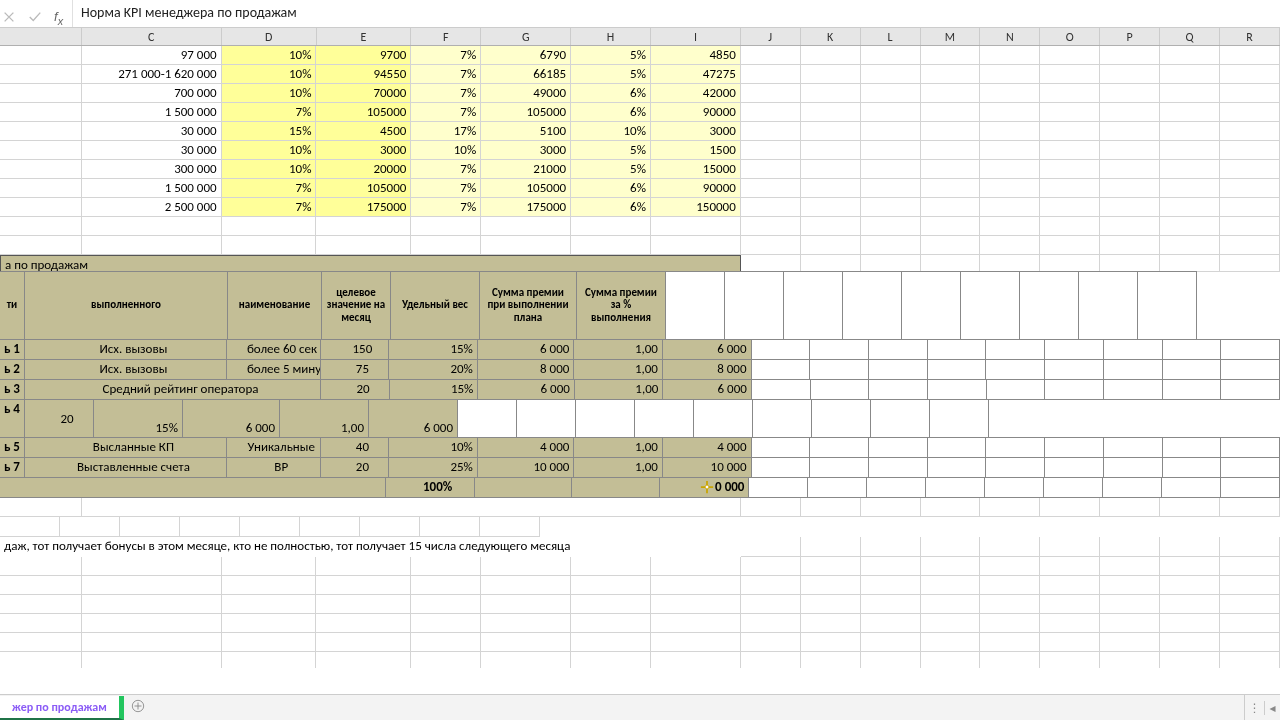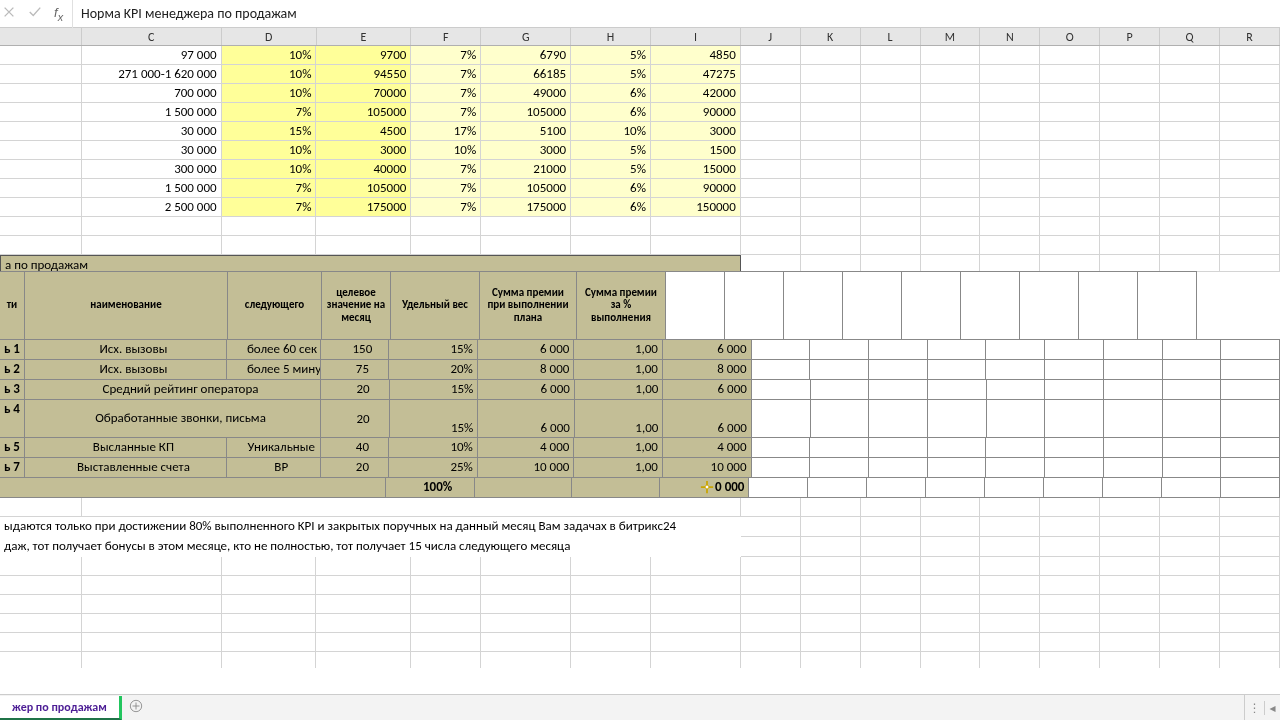--- a/index.html
+++ b/index.html
@@ -1,37 +1,37 @@
 <!DOCTYPE html>
 <html><head>
 <meta charset="utf-8">
 <style>
   * { box-sizing: border-box; margin: 0; padding: 0; }
   body { font-family: Calibri, Arial, sans-serif; font-size: 13px; background: #fff; overflow: hidden; width: 1280px; height: 720px; position: relative; }
-  .formula-bar { display: flex; align-items: center; height: 28px; border-bottom: 1px solid #ccc; background: #fff; }
+  .formula-bar { display: flex; align-items: flex-end; height: 28px; border-bottom: 1px solid #ccc; background: #fff; }
   .fbar-icons { display: flex; align-items: center; gap: 12px; padding: 0 6px 0 2px; width: 72px; color: #888; }
   .fbar-icons svg { width: 14px; height: 14px; }
   .fx { font-style: italic; color: #666; font-family: 'Segoe UI', sans-serif; font-size: 13px; }
   .fbar-input { flex: 1; padding: 0 8px; line-height: 28px; color: #222; font-size: 14px; border-left: 1px solid #e0e0e0; }
   .grid-wrap { position: relative; width: 1280px; height: 640px; overflow: hidden; }
   .col-headers { display: flex; height: 18px; background: #e6e6e6; border-bottom: 1px solid #b0b0b0; font-size: 12px; color: #333; }
   .col-headers div { border-right: 1px solid #ccc; text-align: center; line-height: 18px; }
   .grid { position: relative; }
   .row { display: flex; height: 19px; }
   .cell { border-right: 1px solid #d4d4d4; border-bottom: 1px solid #d4d4d4; padding: 0 4px; line-height: 18px; overflow: hidden; white-space: nowrap; }
   .r { text-align: right; }
   .c { text-align: center; padding-left: 20px; }
   .yel { background: #ffff99; }
   .yel2 { background: #ffffcc; }
   .olive { background: #c3be96; }
   .kpi-header .cell { font-weight: bold; font-size: 11px; text-align: center; white-space: normal; line-height: 1.15; padding: 16px 4px; display: flex; align-items: center; justify-content: center; }
   .kpi-row .cell { border: 1px solid #888; margin: -1px 0 0 -1px; }
   .total { font-weight: bold; }
   .sheet-tabs { position: absolute; bottom: 0; left: 0; right: 0; height: 26px; display: flex; align-items: center; background: #f3f3f3; border-top: 1px solid #ccc; font-size: 12px; }
-  .tab { padding: 4px 12px; font-weight: bold; color: #4c1d95; background: #fff; border-right: 3px solid #22c55e; border-bottom: 2px solid #1f7347; }
+  .tab { padding: 4px 12px; font-weight: bold; color: #8b5cf6; background: #fff; border-right: 5px solid #22c55e; border-bottom: 2px solid #1f7347; }
   .addtab { width: 28px; text-align: center; color: #777; font-size: 16px; }
   .tabs-spacer { flex: 1; }
   .slider-stub { width: 20px; border-left: 1px solid #ccc; height: 100%; display:flex;align-items:center;justify-content:center;color:#888; }
   .scroll-left { width: 16px; border-left: 1px solid #ccc; display:flex;align-items:center;justify-content:center;color:#888;}
   
   .wA{width:82px}.wC{width:140px}.wD{width:95px}.wE{width:95px}.wF{width:70px}.wG{width:90px}.wH{width:80px}.wI{width:90px}
   .wJ,.wK,.wL,.wM,.wN,.wO,.wP,.wQ,.wR,.wS{width:60px}
   
   .kA{width:26px}.kName{width:204px}.kFeat{width:95px}.kTgt{width:70px}.kWt{width:90px}.kBon{width:98px}.kPct{width:90px}.kBon2{width:90px}
 </style>
@@ -185,21 +185,21 @@
         <div class="cell wN"></div>
         <div class="cell wO"></div>
         <div class="cell wP"></div>
         <div class="cell wQ"></div>
         <div class="cell wR"></div>
       </div>
       <div class="row">
         <div class="cell wA"></div>
         <div class="cell wC r">300 000</div>
         <div class="cell wD yel r">10%</div>
-        <div class="cell wE yel r">40000</div>
+        <div class="cell wE yel r">20000</div>
         <div class="cell wF yel2 r">7%</div>
         <div class="cell wG yel2 r">21000</div>
         <div class="cell wH yel2 r">5%</div>
         <div class="cell wI yel2 r">15000</div>
         <div class="cell wJ"></div>
         <div class="cell wK"></div>
         <div class="cell wL"></div>
         <div class="cell wM"></div>
         <div class="cell wN"></div>
         <div class="cell wO"></div>
@@ -290,22 +290,22 @@
         <div class="cell wL"></div>
         <div class="cell wM"></div>
         <div class="cell wN"></div>
         <div class="cell wO"></div>
         <div class="cell wP"></div>
         <div class="cell wQ"></div>
         <div class="cell wR"></div>
       </div>
       <div class="row kpi-header kpi-row" style="height:68px">
         <div class="cell olive kA">ти</div>
-        <div class="cell olive kName">наименование</div>
-        <div class="cell olive kFeat">следующего</div>
+        <div class="cell olive kName">выполненного</div>
+        <div class="cell olive kFeat">наименование</div>
         <div class="cell olive kTgt">целевое значение на месяц</div>
         <div class="cell olive kWt">Удельный вес</div>
         <div class="cell olive kBon">Сумма премии при выполнении плана</div>
         <div class="cell olive kBon2">Сумма премии за % выполнения</div>
         <div class="cell wJ"></div>
         <div class="cell wK"></div>
         <div class="cell wL"></div>
         <div class="cell wM"></div>
         <div class="cell wN"></div>
         <div class="cell wO"></div>
@@ -364,21 +364,20 @@
         <div class="cell wL"></div>
         <div class="cell wM"></div>
         <div class="cell wN"></div>
         <div class="cell wO"></div>
         <div class="cell wP"></div>
         <div class="cell wQ"></div>
         <div class="cell wR"></div>
       </div>
       <div class="row kpi-row" style="height:38px">
         <div class="cell olive kA total">ь 4</div>
-        <div class="cell olive c" style="width:299px;line-height:1.1;display:flex;align-items:center;justify-content:center;white-space:normal">Обработанные звонки, письма</div>
         <div class="cell olive kTgt c" style="display:flex;align-items:center;justify-content:center;">20</div>
         <div class="cell olive kWt r" style="display:flex;align-items:flex-end;justify-content:flex-end;">15%</div>
         <div class="cell olive kBon r" style="display:flex;align-items:flex-end;justify-content:flex-end;">6 000</div>
         <div class="cell olive kPct r" style="display:flex;align-items:flex-end;justify-content:flex-end;">1,00</div>
         <div class="cell olive kBon2 r" style="display:flex;align-items:flex-end;justify-content:flex-end;">6 000</div>
         <div class="cell wJ"></div>
         <div class="cell wK"></div>
         <div class="cell wL"></div>
         <div class="cell wM"></div>
         <div class="cell wN"></div>
@@ -451,21 +450,20 @@
         <div class="cell wK"></div>
         <div class="cell wL"></div>
         <div class="cell wM"></div>
         <div class="cell wN"></div>
         <div class="cell wO"></div>
         <div class="cell wP"></div>
         <div class="cell wQ"></div>
         <div class="cell wR"></div>
       </div>
       <div class="row" style="height:20px">
-        <div class="cell" style="width:742px;border:none">ыдаются только при достижении 80% выполненного KPI и закрытых поручных на данный месяц Вам задачах в битрикс24</div>
         <div class="cell wJ"></div>
         <div class="cell wK"></div>
         <div class="cell wL"></div>
         <div class="cell wM"></div>
         <div class="cell wN"></div>
         <div class="cell wO"></div>
         <div class="cell wP"></div>
         <div class="cell wQ"></div>
         <div class="cell wR"></div>
       </div>

